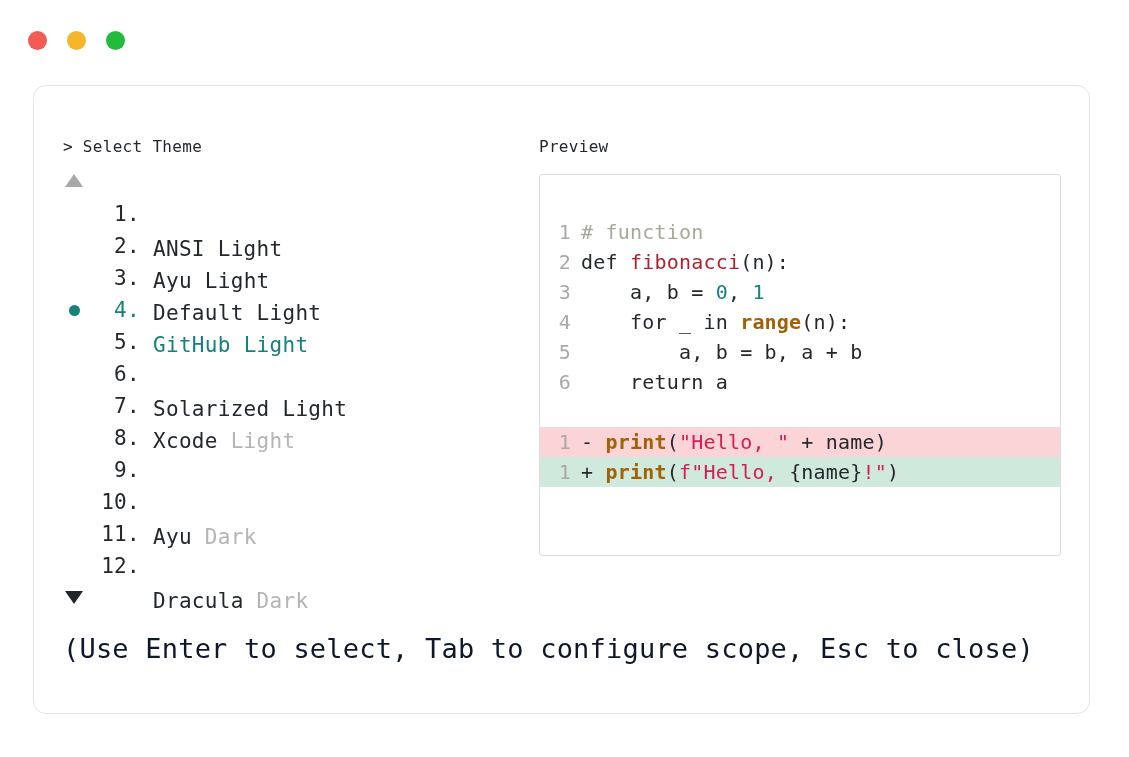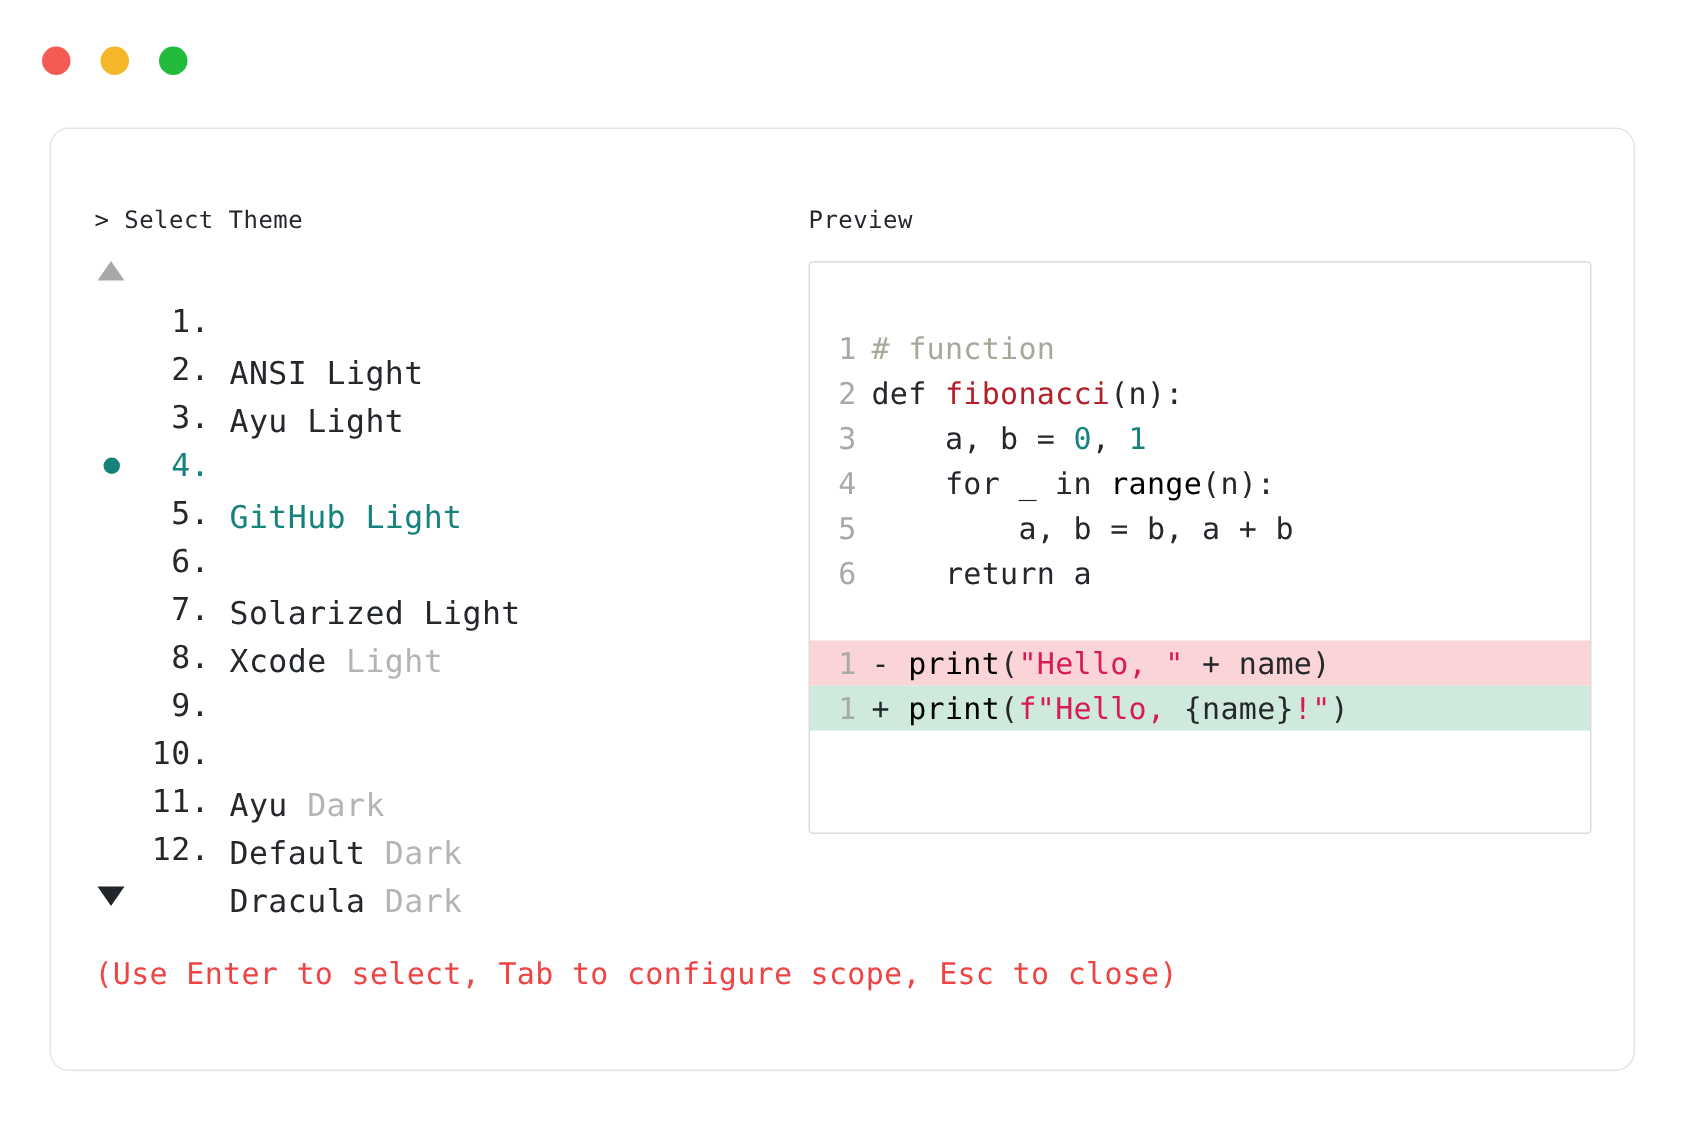--- a/index.html
+++ b/index.html
@@ -178,34 +178,34 @@
   .code-gap { height: 30px; }
 
   .diff-del { background: #fad4d6; }
   .diff-add { background: #cfe9dc; }
   .diff-del, .diff-add { display: block; width: 100%; box-sizing: border-box; }
 
   
   .tok-comment  { color: #a8a89a; }
   .tok-keyword  { color: #24282d; text-align: right; }
   .tok-func     { color: #b3202a; }
-  .tok-builtin  { color: #000000; }
+  .tok-builtin  { color: #a16207; font-weight: bold; }
   .tok-number   { color: #16827c; }
   .tok-string   { color: #d81b52; }
   .tok-plain    { color: #24282d; }
   .tok-marker   { color: #24282d; }
 
   
   .footer-hint {
     position: absolute;
     left: 29px;
     top: 550px;
-    font-size: 20px;
+    font-size: 27px;
     line-height: 26px;
-    color: #ef4444;
+    color: #0f172a;
     white-space: pre;
     letter-spacing: 0.2px;
   }
 </style>
 </head>
 <body>
 
 <div class="window-dots">
   <span class="dot dot-close"></span>
   <span class="dot dot-min"></span>
@@ -216,29 +216,29 @@
   <div class="card-inner">
 
     <div class="col-left">
       <div class="section-title title-left">&gt; Select Theme</div>
 
       <div class="arrow-up"></div>
 
       <div class="theme-list" id="theme-list">
           <div class="theme-row"><span class="row-num">1.</span><span class="row-name"><span>ANSI</span><span> </span><span class="">Light</span></span></div>
           <div class="theme-row"><span class="row-num">2.</span><span class="row-name"><span>Ayu</span><span> </span><span class="">Light</span></span></div>
-          <div class="theme-row"><span class="row-num">3.</span></div>
+          <div class="theme-row"><span class="row-num">3.</span><span class="row-name"><span>Default</span><span> </span><span class="">Light</span></span></div>
           <div class="theme-row selected"><span class="row-bullet"></span><span class="row-num">4.</span><span class="row-name"><span>GitHub</span><span> </span><span class="">Light</span></span></div>
           <div class="theme-row"><span class="row-num">5.</span></div>
           <div class="theme-row"><span class="row-num">6.</span><span class="row-name"><span>Solarized</span><span> </span><span class="">Light</span></span></div>
           <div class="theme-row"><span class="row-num">7.</span><span class="row-name"><span>Xcode</span><span> </span><span class="variant-muted">Light</span></span></div>
           <div class="theme-row"><span class="row-num">8.</span></div>
           <div class="theme-row"><span class="row-num">9.</span></div>
           <div class="theme-row"><span class="row-num">10.</span><span class="row-name"><span>Ayu</span><span> </span><span class="variant-muted">Dark</span></span></div>
-          <div class="theme-row"><span class="row-num">11.</span><span class="row-name"><span>Default</span><span> </span><span class="variant-muted">Dark</span></span></div>
+          <div class="theme-row"><span class="row-num">11.</span></div>
           <div class="theme-row"><span class="row-num">12.</span><span class="row-name"><span>Dracula</span><span> </span><span class="variant-muted">Dark</span></span></div>
         </div>
 
       <div class="arrow-down"></div>
     </div>
 
     <div class="col-right">
       <div class="section-title title-right">Preview</div>
 
       <div class="preview-box">

